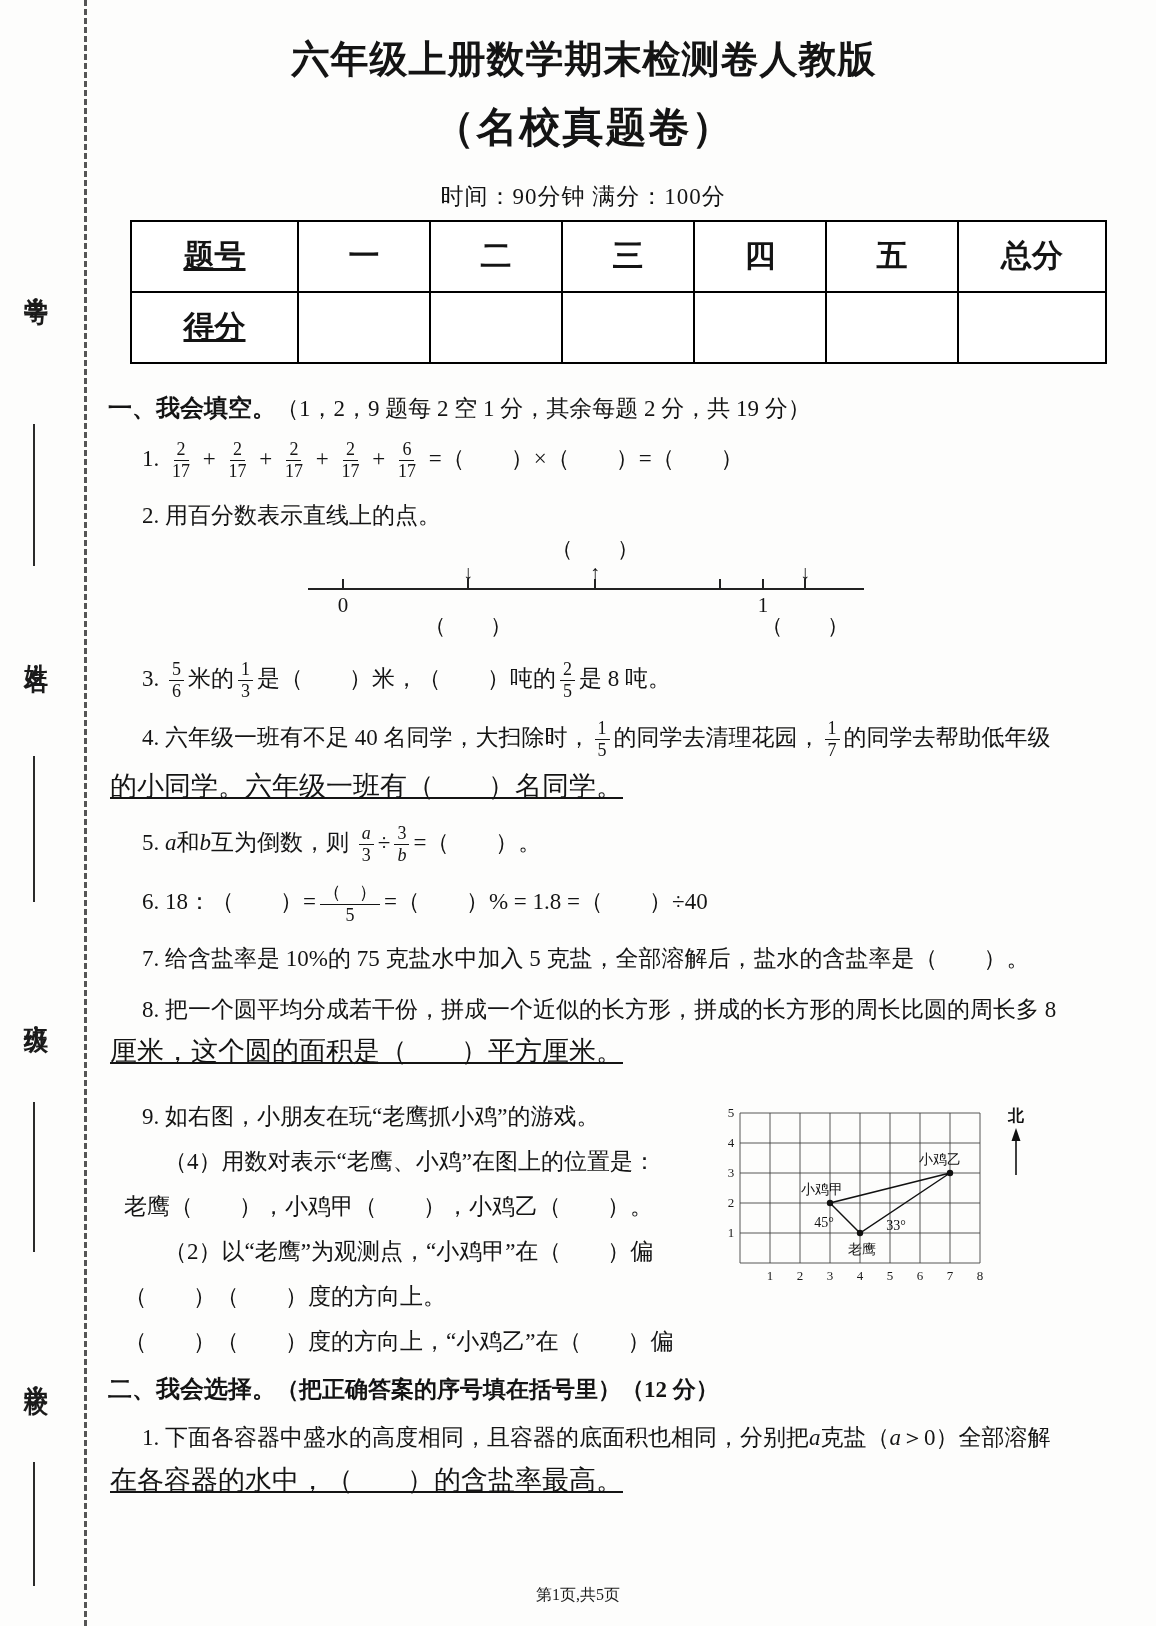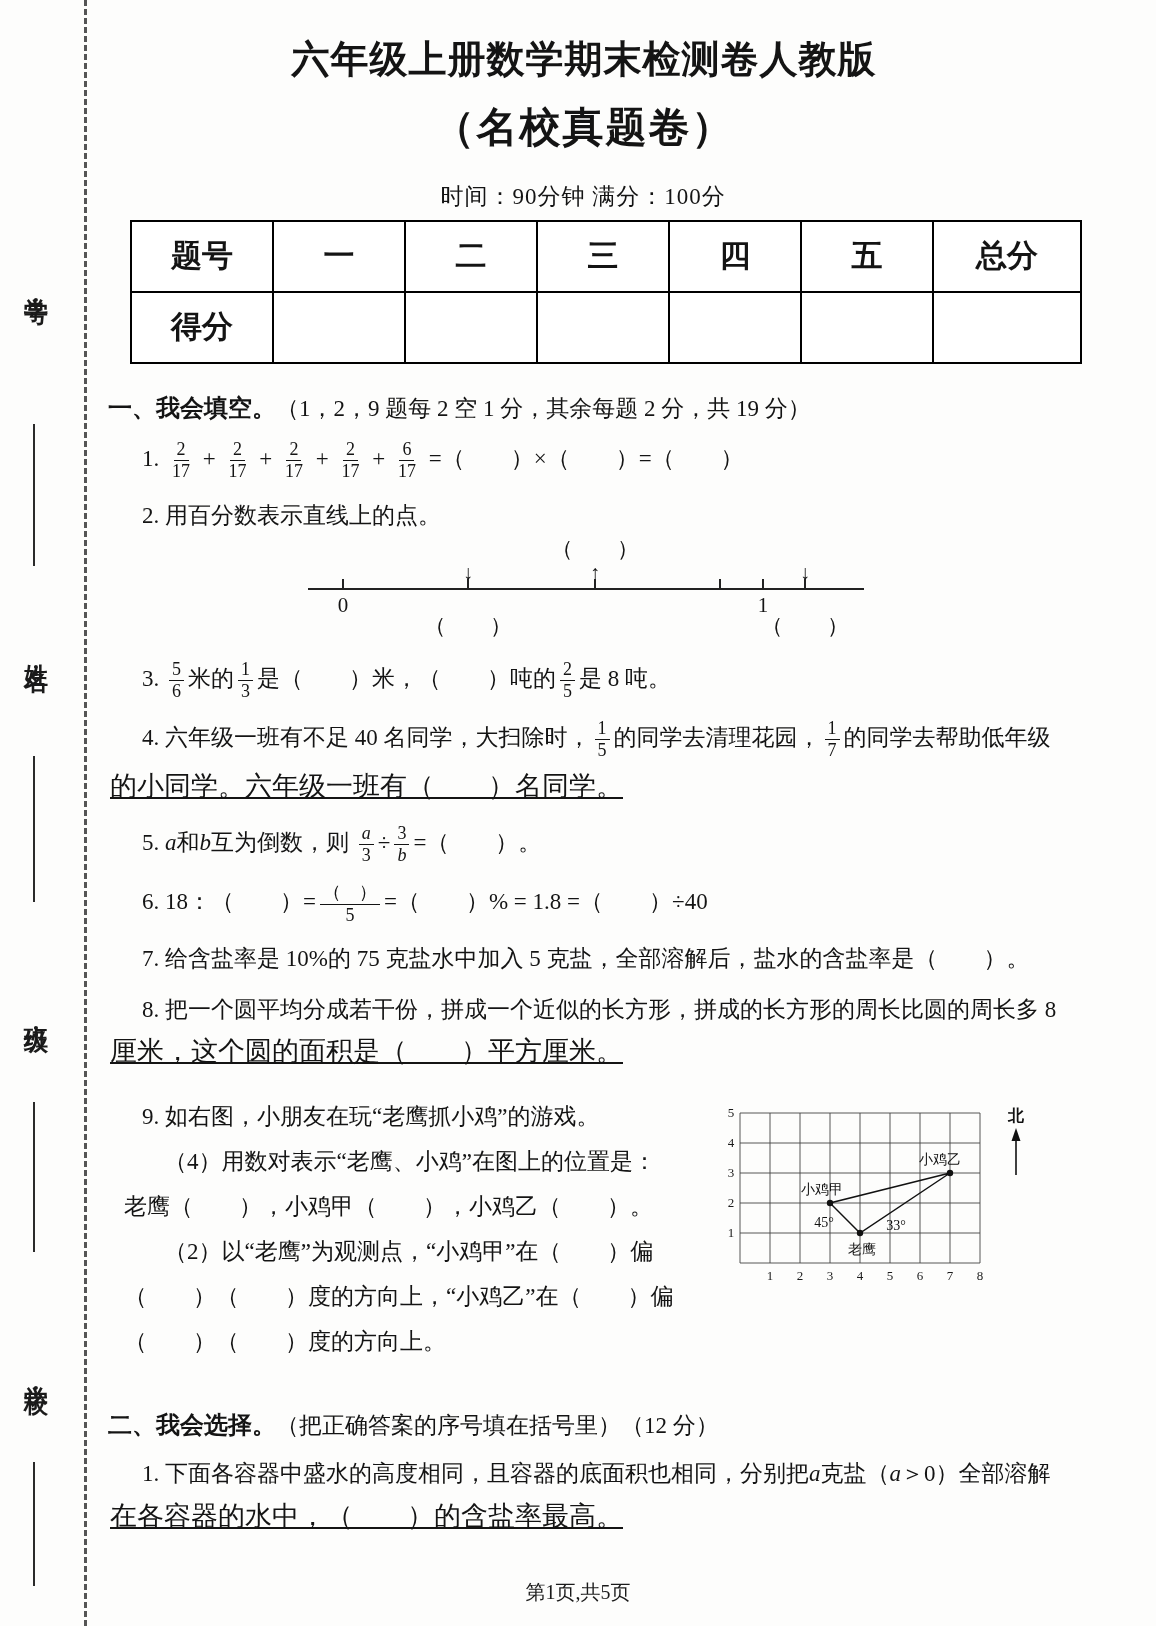--- a/index.html
+++ b/index.html
@@ -22,21 +22,21 @@
   .rail-line{position:absolute;left:33px;width:2px;background:#2a2a2a;}
   
   .main{position:absolute;left:108px;top:0;width:952px;}
   .title{margin-top:38px;text-align:center;font-size:38px;font-weight:bold;letter-spacing:1px;line-height:1.15;}
   .subtitle{margin-top:18px;text-align:center;font-size:41px;font-weight:bold;letter-spacing:2px;}
   .meta{margin-top:26px;text-align:center;font-size:23px;letter-spacing:1px;padding-right:2px;}
   
   table.score{table-layout:fixed;border-collapse:collapse;margin:8px 0 0 22px;width:930px;}
   .score td{border:2.5px solid #000;height:71px;text-align:center;vertical-align:middle;
     font-size:31px;font-weight:bold;background:#fff;}
-  .score td.lab{width:142px;}
+  .score td.lab{width:167px;text-decoration:underline;}
   .score td.c{width:132px;}
   .score td.tot{width:148px;}
   
   .sec-head{margin-top:28px;font-size:23px;white-space:nowrap;}
   .sec-head b{font-family:"Liberation Sans","DejaVu Sans",sans-serif;font-size:24px;}
   .q{margin-top:15px;padding-left:34px;font-size:23px;line-height:1.55;white-space:nowrap;}
   .q-cont{margin-top:4px;padding-left:2px;font-size:27px;line-height:1.55;white-space:nowrap;text-decoration:underline;}
   i{font-style:italic;font-family:"Liberation Serif","DejaVu Serif",serif;}
   
   .frac{display:inline-flex;flex-direction:column;align-items:center;vertical-align:middle;
@@ -57,23 +57,23 @@
   .q9-text .l{margin-top:14px;white-space:nowrap;}
   .ind1{padding-left:34px;}
   .ind2{padding-left:56px;}
   .ind3{padding-left:16px;}
   .grid-fig{flex:1;padding-top:10px;}
   .grid-fig svg{display:block;}
   .grid-fig text{font-family:"Liberation Serif","DejaVu Serif",serif;}
   .grid-fig .ax{font-size:13px;fill:#1a1a1a;}
   .grid-fig .pt{font-size:14px;fill:#111;}
   .grid-fig .north{font-size:16px;font-weight:bold;fill:#111;}
-  .s2-head{margin-top:52px;}
-  
-  .footer{position:absolute;left:0;right:0;bottom:20px;text-align:center;font-size:20px;color:#1a1a1a;}
+  .s2-head{margin-top:16px;font-weight:bold;}
+  
+  .footer{position:absolute;left:0;right:0;bottom:20px;text-align:center;font-size:16px;color:#1a1a1a;}
 </style>
 </head>
 <body>
 
 <div class="rail-divider"></div>
 <div class="rail-label" style="top:278px">学号:</div>
 <div class="rail-line" style="top:424px;height:142px"></div>
 <div class="rail-label" style="top:645px">姓名:</div>
 <div class="rail-line" style="top:756px;height:146px"></div>
 <div class="rail-label" style="top:1006px">班级:</div>
@@ -186,22 +186,22 @@
 
   <div class="q">8. 把一个圆平均分成若干份，拼成一个近似的长方形，拼成的长方形的周长比圆的周长多 8</div>
   <div class="q-cont">厘米，这个圆的面积是（　　）平方厘米。</div>
 
   <div class="q9-wrap">
     <div class="q9-text">
       <div class="l ind1">9. 如右图，小朋友在玩“老鹰抓小鸡”的游戏。</div>
       <div class="l ind2">（4）用数对表示“老鹰、小鸡”在图上的位置是：</div>
       <div class="l ind3">老鹰（　　），小鸡甲（　　），小鸡乙（　　）。</div>
       <div class="l ind2">（2）以“老鹰”为观测点，“小鸡甲”在（　　）偏</div>
+      <div class="l ind3">（　　）（　　）度的方向上。</div>
       <div class="l ind3">（　　）（　　）度的方向上，“小鸡乙”在（　　）偏</div>
-      <div class="l ind3">（　　）（　　）度的方向上。</div>
     </div>
     <figure class="grid-fig">
       <svg viewBox="0 0 320 194" width="320" height="194">
           <line x1="24" y1="166" x2="24" y2="16" stroke="#444" stroke-width="0.9"></line>
           <line x1="54" y1="166" x2="54" y2="16" stroke="#444" stroke-width="0.9"></line>
           <line x1="84" y1="166" x2="84" y2="16" stroke="#444" stroke-width="0.9"></line>
           <line x1="114" y1="166" x2="114" y2="16" stroke="#444" stroke-width="0.9"></line>
           <line x1="144" y1="166" x2="144" y2="16" stroke="#444" stroke-width="0.9"></line>
           <line x1="174" y1="166" x2="174" y2="16" stroke="#444" stroke-width="0.9"></line>
           <line x1="204" y1="166" x2="204" y2="16" stroke="#444" stroke-width="0.9"></line>

